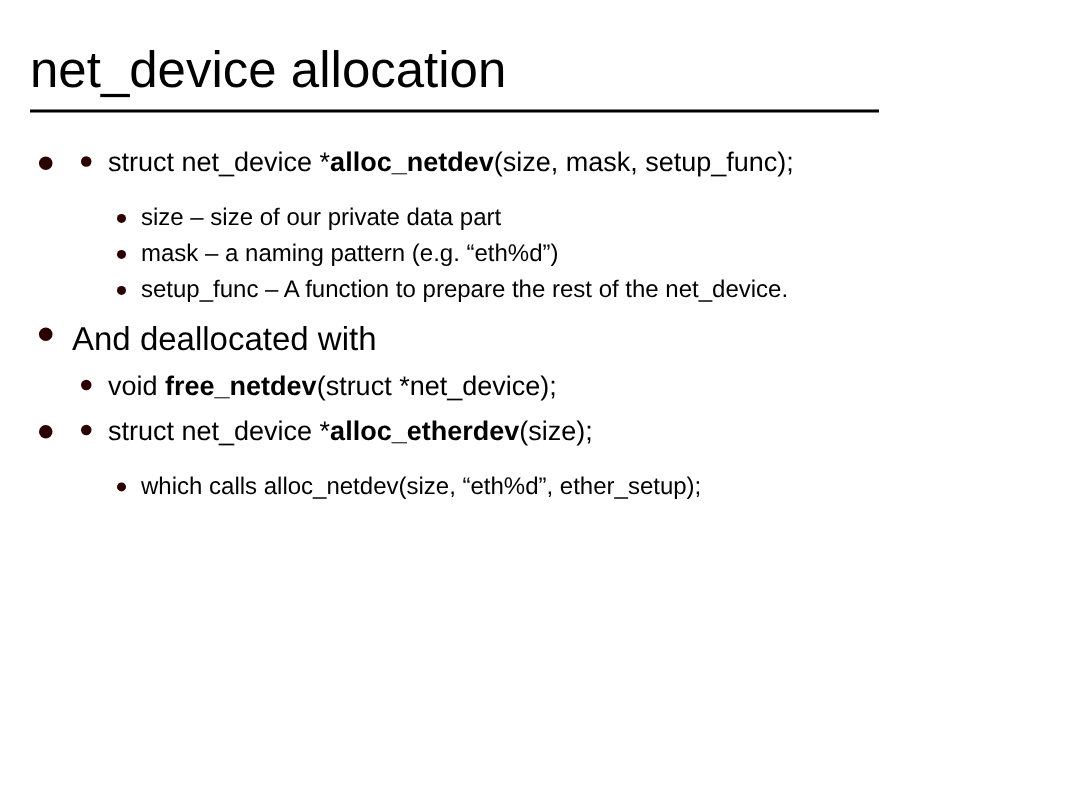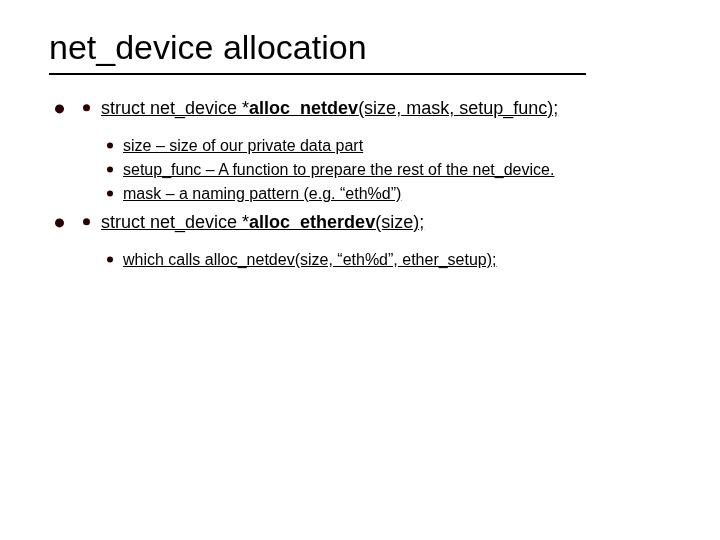--- a/index.html
+++ b/index.html
@@ -8,21 +8,21 @@
     width: 720px;
     height: 540px;
     background: #fff;
     font-family: Arial, Helvetica, sans-serif;
     color: #000;
   }
   .slide {
     box-sizing: border-box;
     width: 622px;
     height: 540px;
-    padding: 28px 36px 0 49px;
+    padding: 28px 36px 0 20px;
   }
   .title {
     font-size: 34px;
     font-weight: normal;
     margin: 0 0 6px 0;
   }
   .rule {
     border: none;
     border-top: 2px solid #000;
     margin: 0 0 22px 0;
@@ -49,21 +49,20 @@
     transform: translateY(-40%);
   }
 
   
   .lvl2 { margin-top: 6px; }
   .lvl2 > li {
     padding-left: 24px;
     font-size: 18px;
     margin-bottom: 4px;
     line-height: 1.3;
-    text-decoration: underline;
   }
   .lvl2 > li::before {
     content: "";
     position: absolute;
     left: 6px;
     top: 0.55em;
     width: 7px;
     height: 7px;
     background: #2a0000;
     border-radius: 50%;
@@ -100,27 +99,35 @@
   <hr class="rule">
 
   <ul class="lvl1">
 
     <li>
       <ul class="lvl2">
         <li>
           <span>struct net_device *</span><b>alloc_netdev</b><span>(size, mask, setup_func);</span>
           <ul class="lvl3">
             <li><span>size – size of our private data part</span></li>
+            <li><span>mask – a naming pattern (e.g. “eth%d”)</span></li>
             <li><span>setup_func – A function to prepare the rest of the net_device.</span></li>
-            <li><span>mask – a naming pattern (e.g. “eth%d”)</span></li>
           </ul>
         </li>
       </ul>
     </li>
 
+    <li>
+      <span>And deallocated with</span>
+      <ul class="lvl2">
+        <li>
+          <span>void </span><b>free_netdev</b><span>(struct *net_device);</span>
+        </li>
+      </ul>
+    </li>
 
     <li>
       <ul class="lvl2">
         <li>
           <span>struct net_device *</span><b>alloc_etherdev</b><span>(size);</span>
           <ul class="lvl3">
             <li><span>which calls alloc_netdev(size, “eth%d”, ether_setup);</span></li>
           </ul>
         </li>
       </ul>

